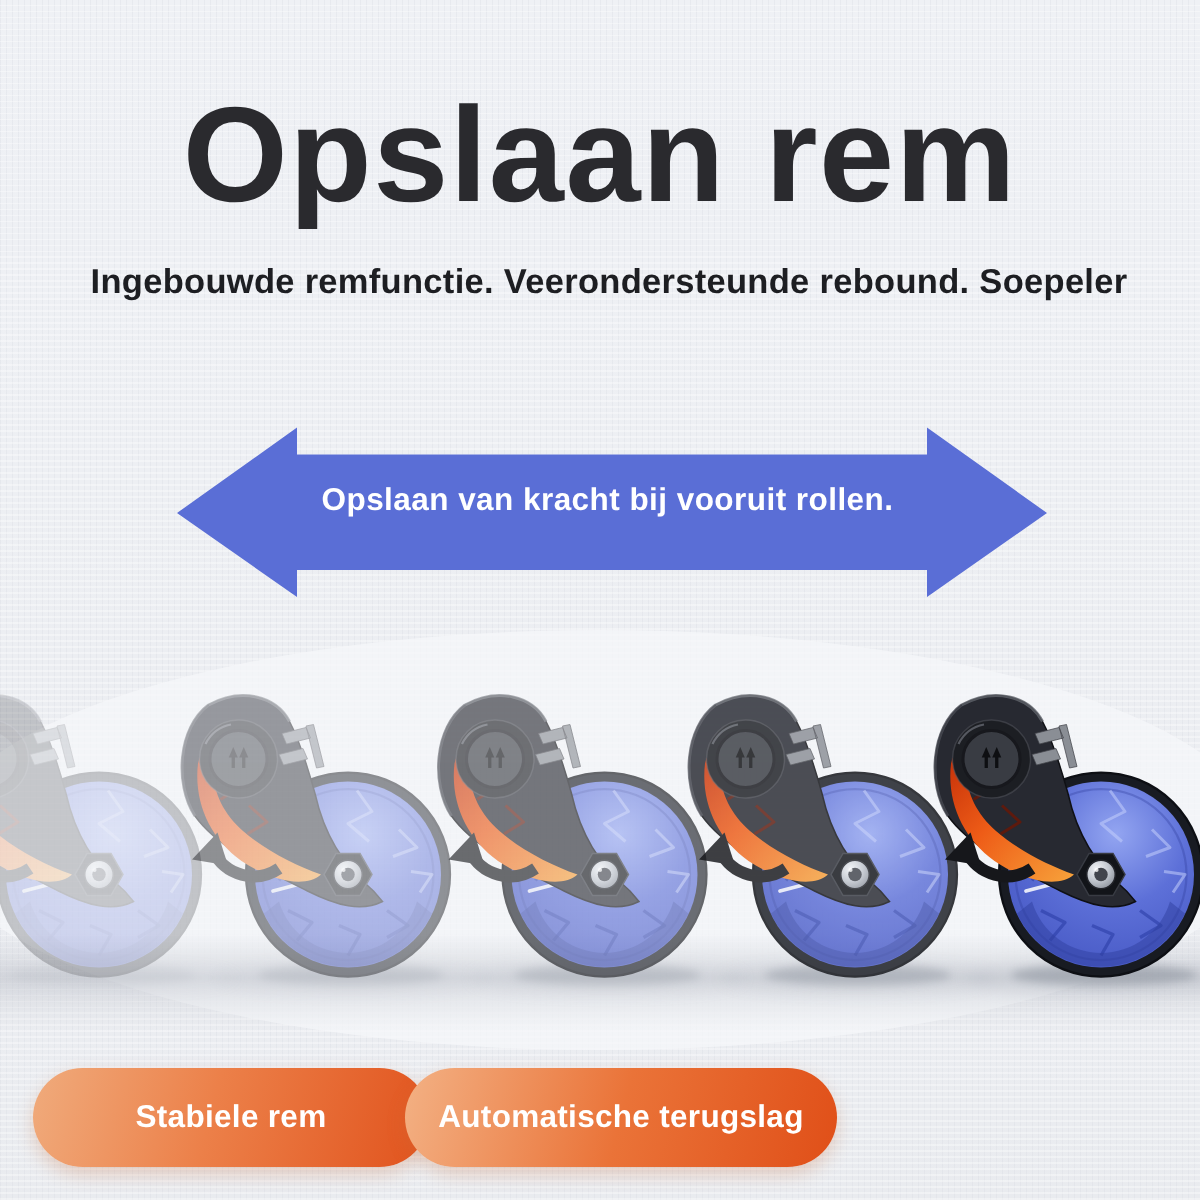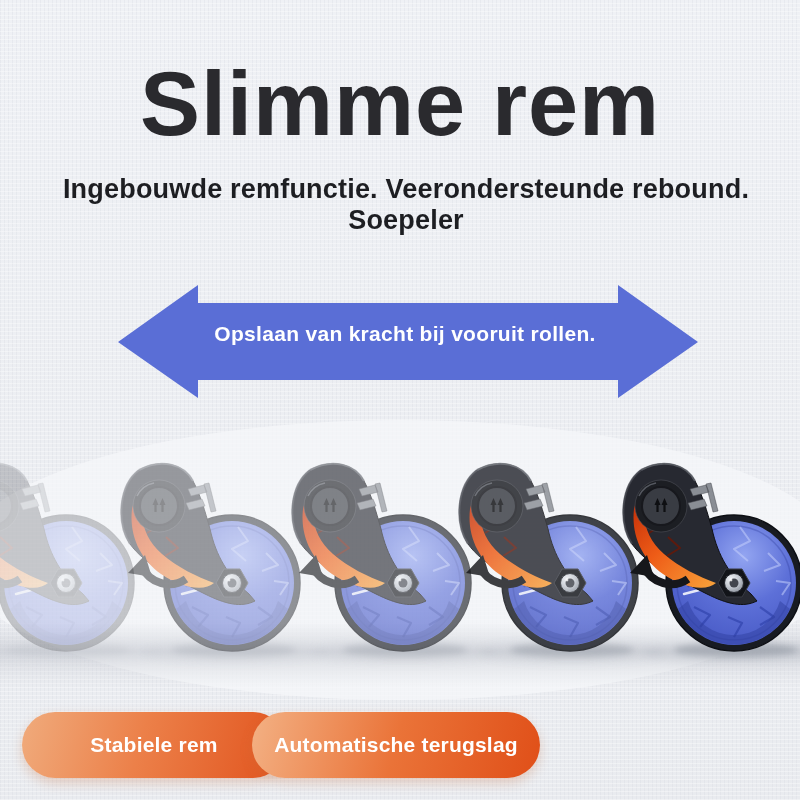--- a/index.html
+++ b/index.html
@@ -12,51 +12,51 @@
     font-family:"Liberation Sans", sans-serif;
   }
   .abs{position:absolute;}
   #hero-title{
     left:0;right:0;top:56px;text-align:center;
     font-size:90px;line-height:96px;font-weight:700;letter-spacing:1px;
     color:#2a2a2e;
   }
   #hero-subtitle{
     left:12px;right:0;top:174px;text-align:center;
-    font-size:27px;font-weight:700;letter-spacing:.2px;color:#1d1e22;
+    font-size:23px;font-weight:700;letter-spacing:.2px;color:#1d1e22;
   }
   #arrow-banner{left:5px;top:265px;width:800px;height:160px;}
   #arrow-svg{position:absolute;left:0;top:0;}
   .arrow-text{
     position:absolute;left:150px;width:500px;text-align:center;
     color:#fff;font-weight:700;font-size:21px;letter-spacing:.3px;
   }
   #arrow-line-1{top:57px;}
   #arrow-line-2{top:89px;}
   #product-shot{left:0;top:415px;width:800px;height:300px;}
   #pills-row{left:0;top:712px;width:800px;height:66px;}
   .pill{
     position:absolute;top:0;height:66px;border-radius:33px;
     display:flex;align-items:center;justify-content:center;
     color:#fff;font-weight:700;font-size:21px;letter-spacing:.2px;
     box-shadow:0 5px 12px rgba(200,110,60,.28);
   }
   #pill-1{left:22px;width:264px;z-index:1;
     background:linear-gradient(105deg,#f0ab7c 0%,#ec8049 45%,#e1531d 100%);}
-  #pill-2{left:252px;width:288px;z-index:2;
+  #pill-2{left:270px;width:288px;z-index:2;
     background:linear-gradient(105deg,#f3b184 0%,#ea7338 50%,#e04f18 100%);}
   #pill-3{left:548px;width:238px;z-index:3;
     background:linear-gradient(105deg,#f3ad7e 0%,#e96a2e 55%,#de4c15 100%);}
 </style>
 </head>
 <body>
 
 <div id="stage">
 
-  <div id="hero-title" class="abs">Slimme rem</div>
+  <div id="hero-title" class="abs">Opslaan rem</div>
 
   <div id="hero-subtitle" class="abs">Ingebouwde remfunctie. Veerondersteunde rebound. Soepeler</div>
 
   <div id="arrow-banner" class="abs">
     <svg id="arrow-svg" width="800" height="160" viewBox="0 265 800 160">
       <path d="M113,342 L193,285 L193,303 L613,303 L613,285 L693,342 L613,398 L613,380 L193,380 L193,398 Z" fill="#5a6ed6"></path>
     </svg>
     <div id="arrow-line-1" class="arrow-text">Opslaan van kracht bij vooruit rollen.</div>
   </div>
 

